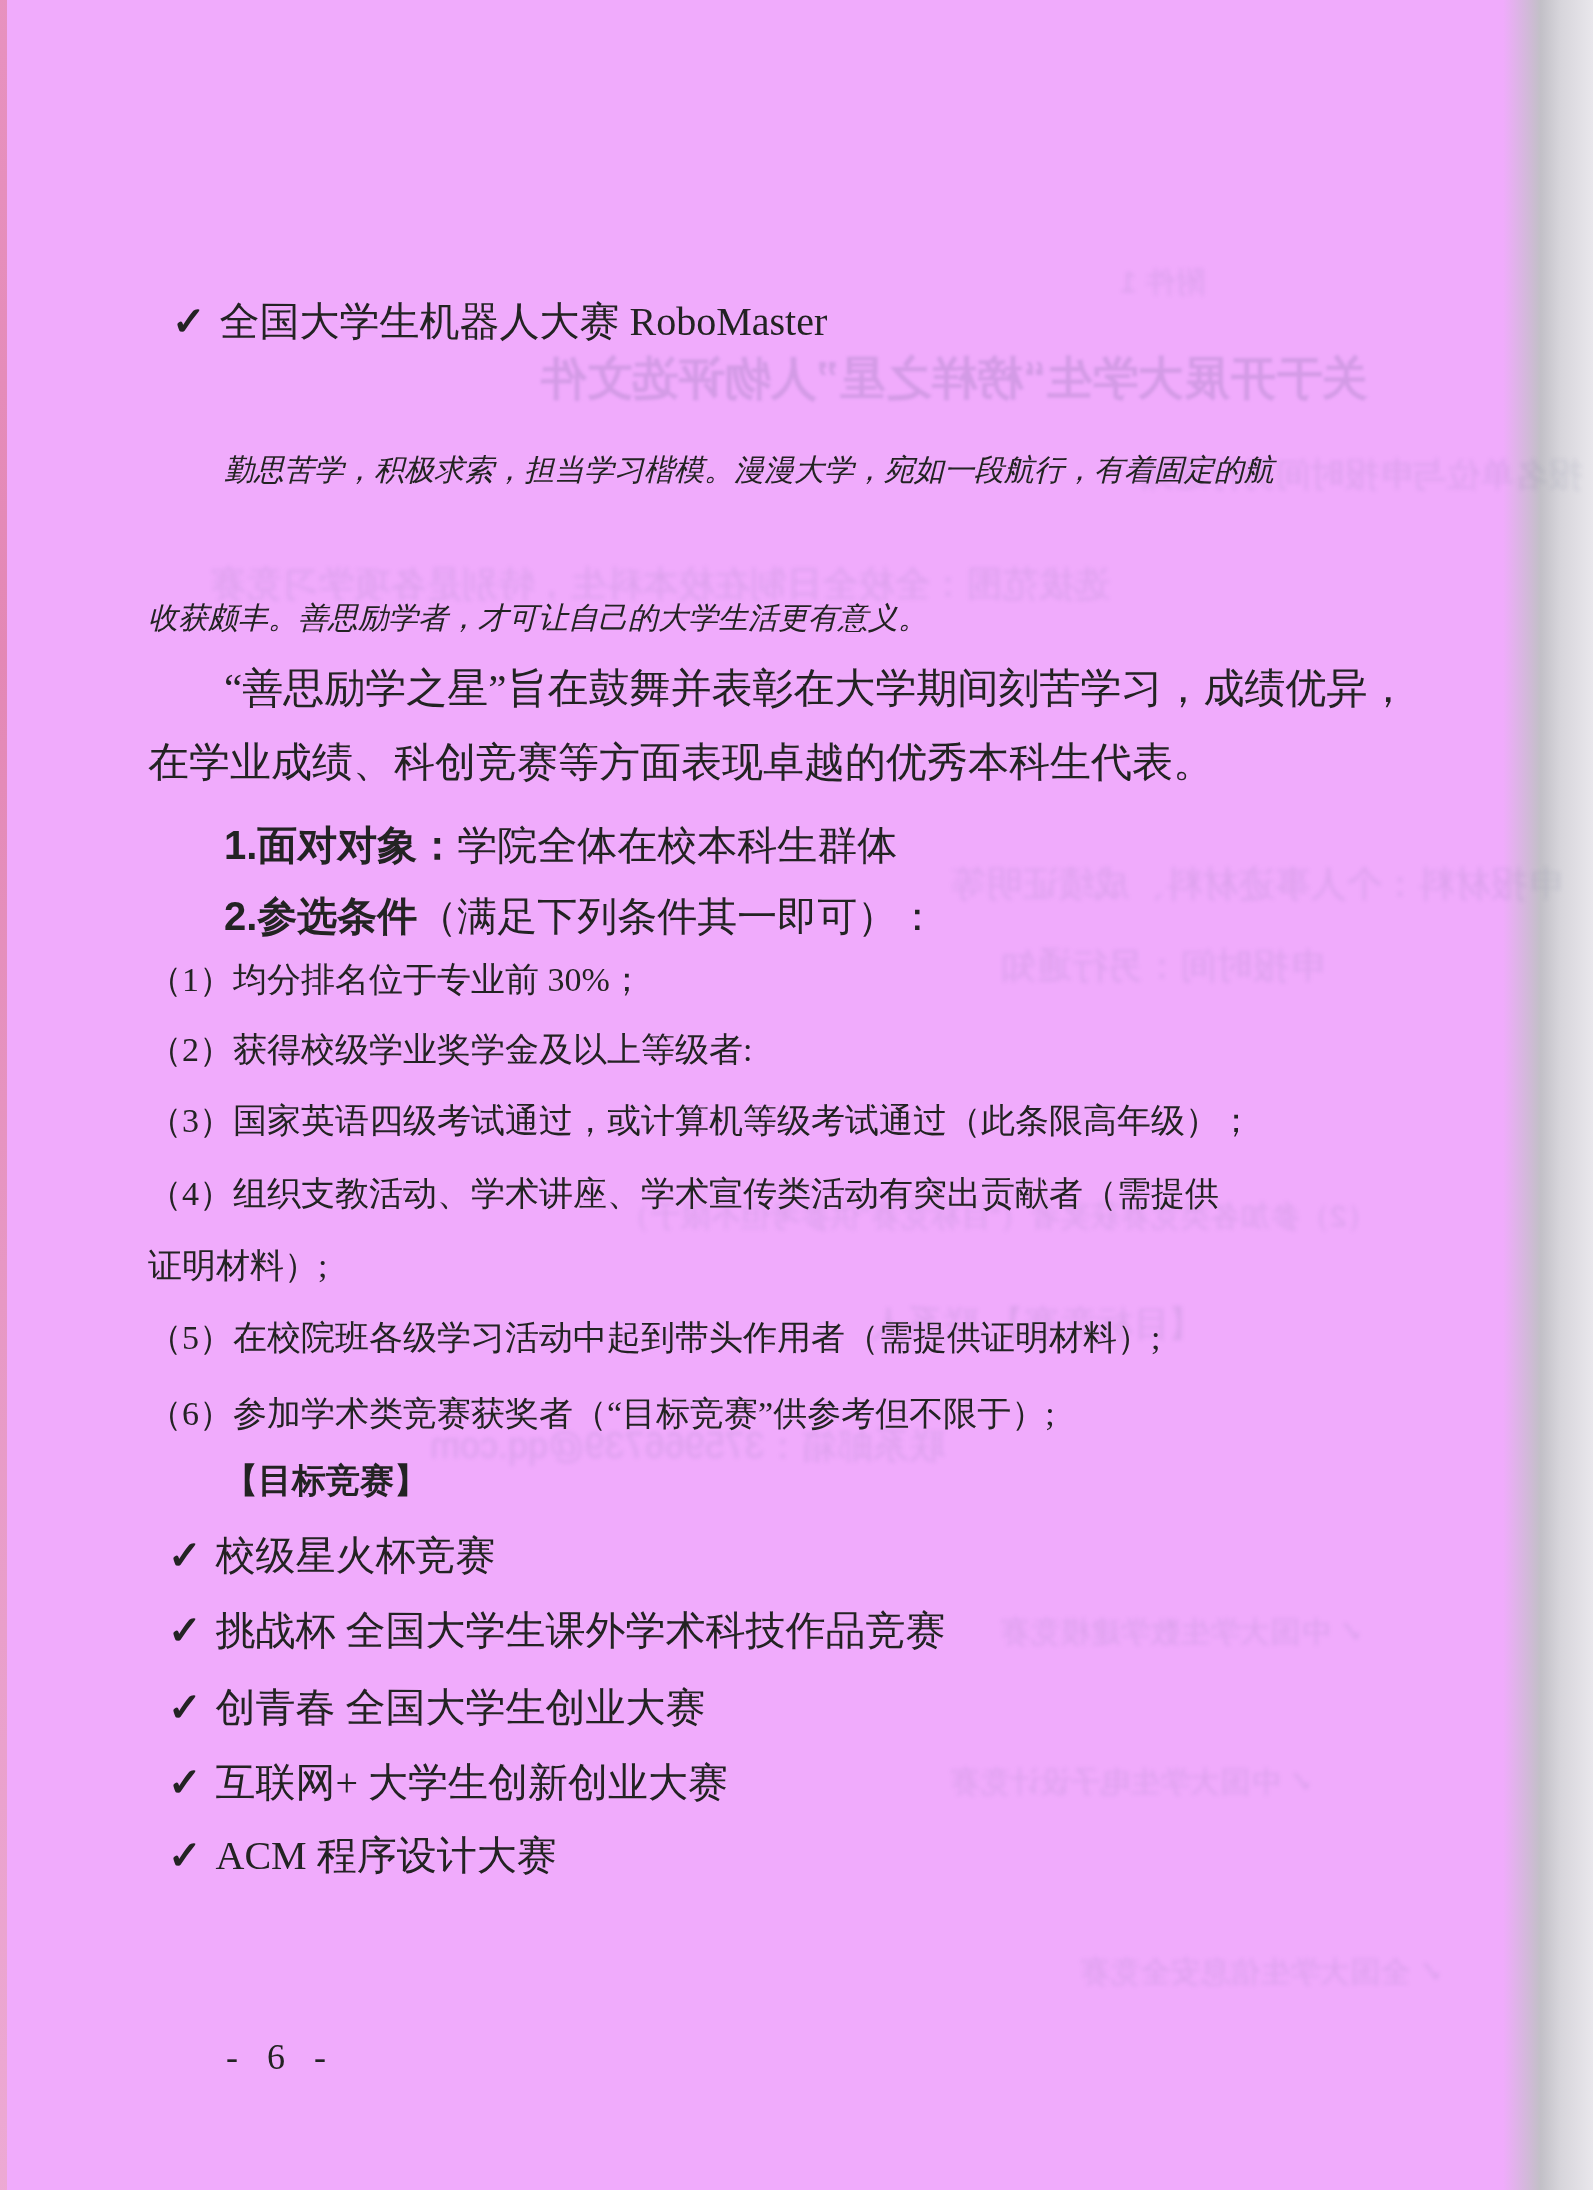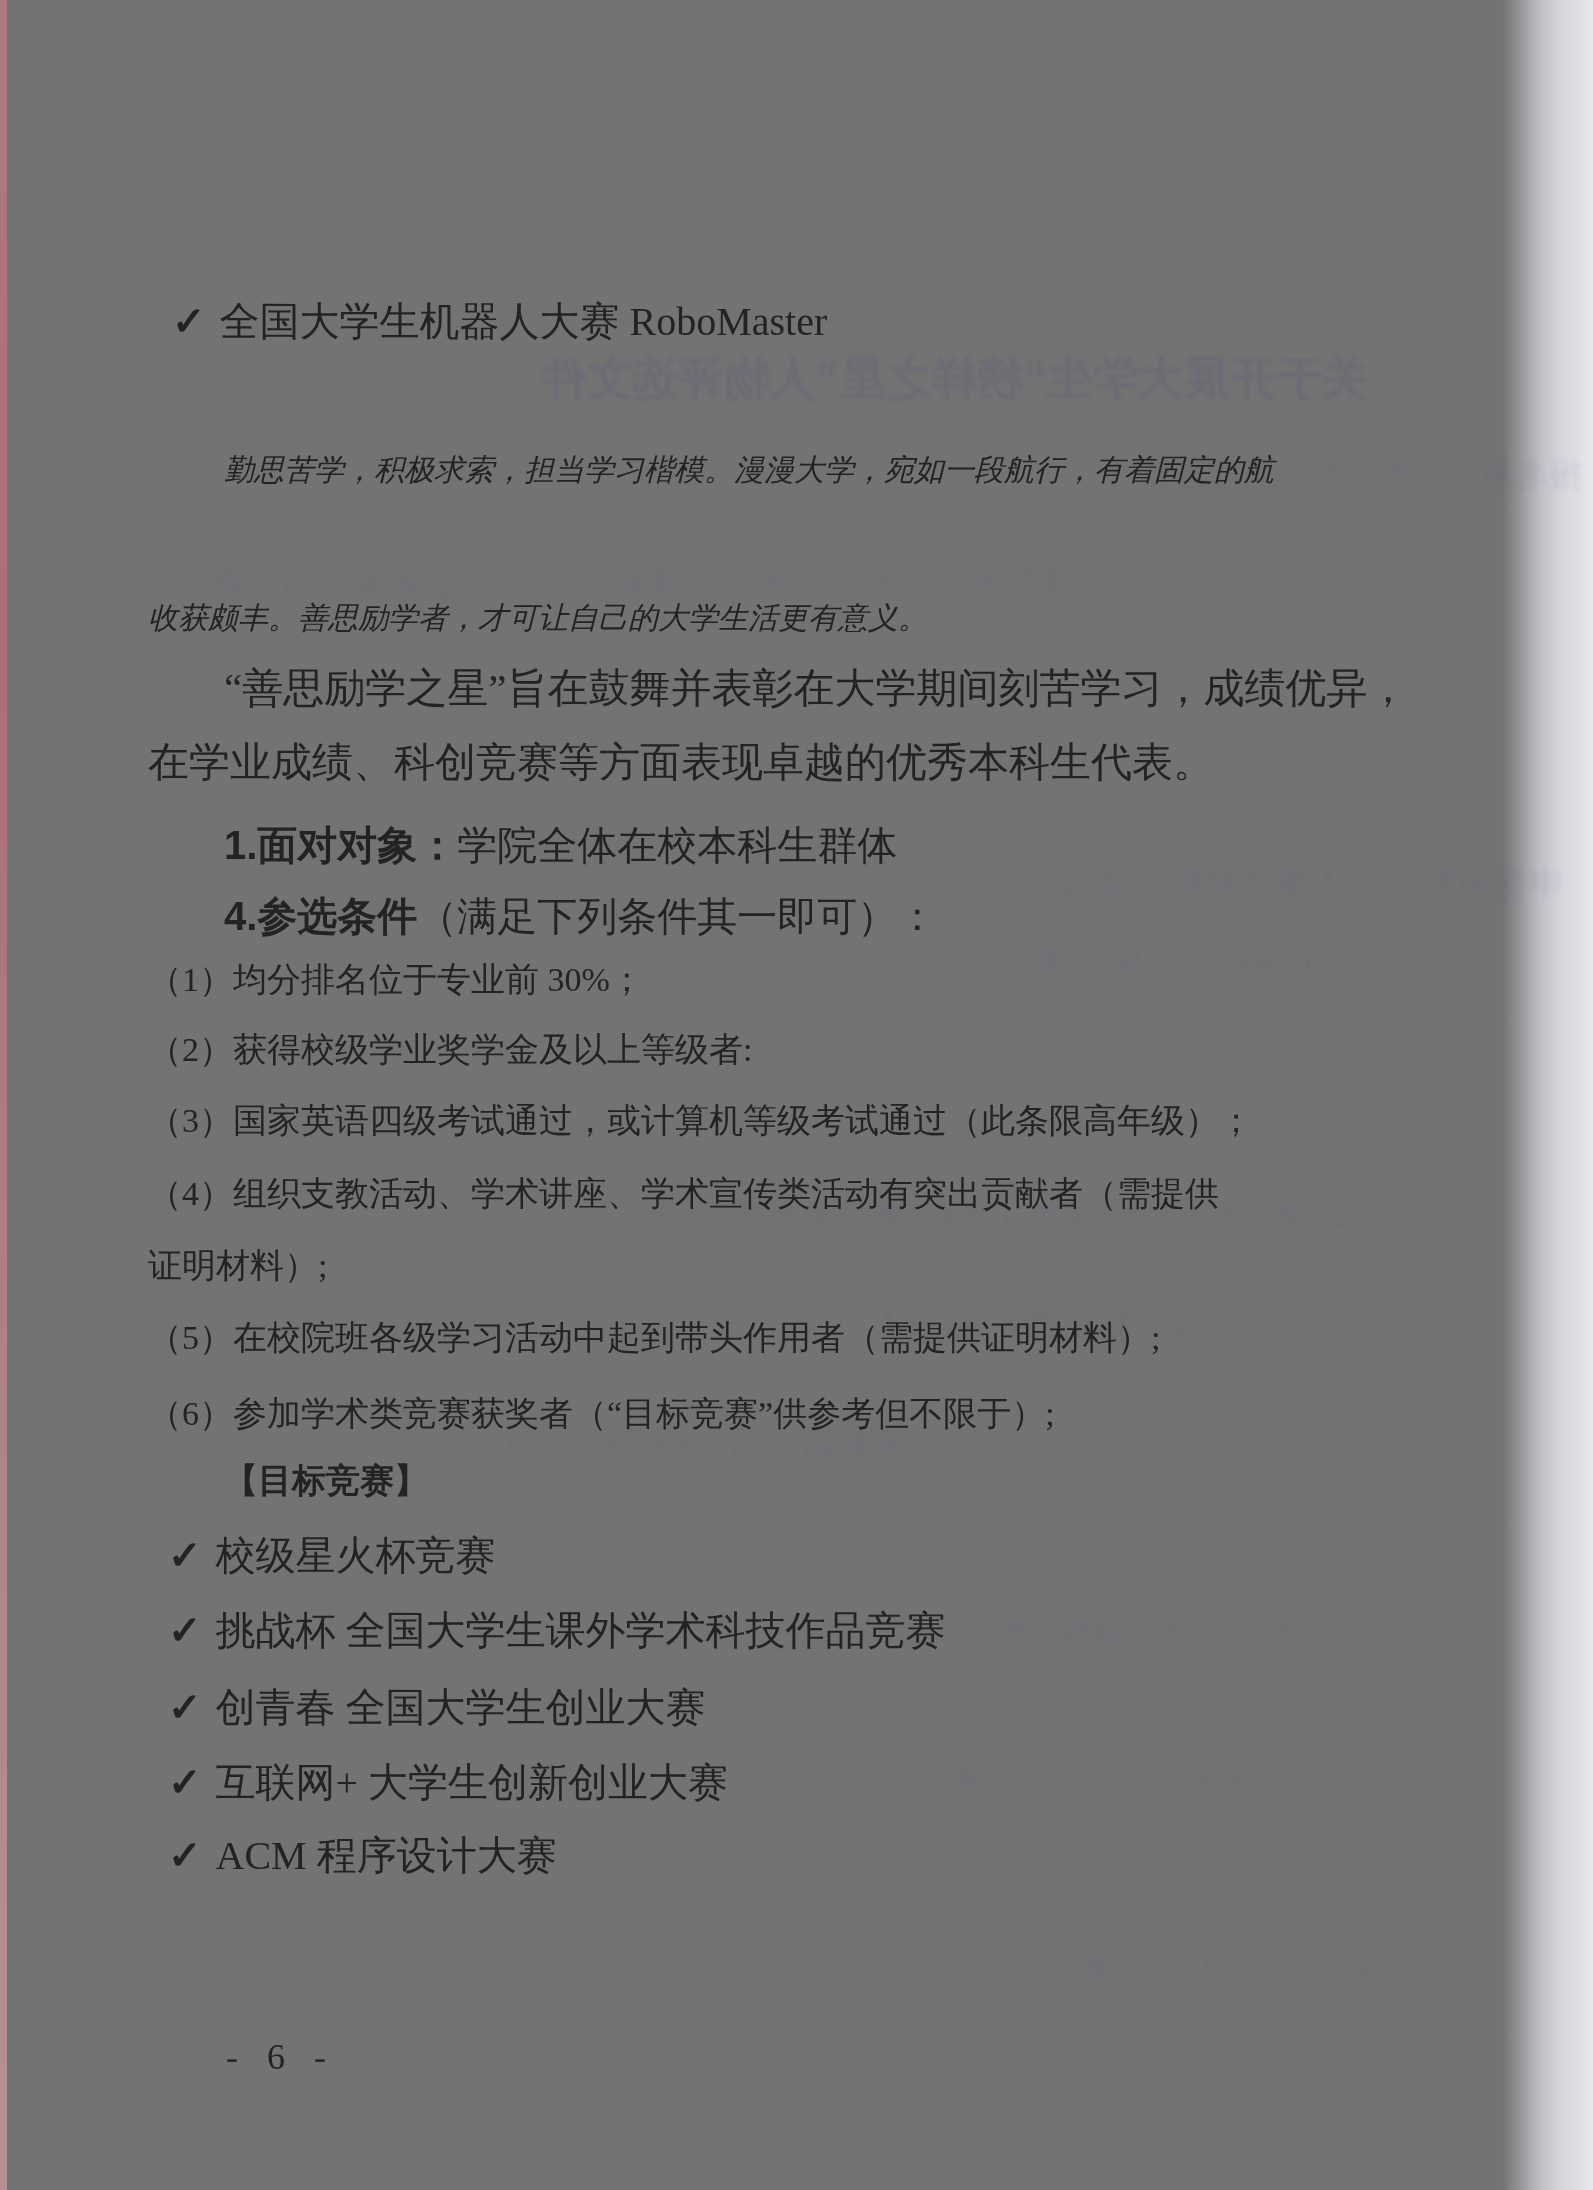--- a/index.html
+++ b/index.html
@@ -1,19 +1,19 @@
 <!DOCTYPE html>
 <html><head>
 <meta charset="utf-8">
 <style>
   html,body{margin:0;padding:0;background:#e9e7ec;}
   .page{
     position:relative;
     width:1593px;height:2190px;
-    background:#737373;
+    background:#f0abfc;
     overflow:hidden;
     font-family:"Liberation Serif","DejaVu Serif",serif;
     color:#232323;
   }
   
   .edge-left{
     position:absolute;left:0;top:0;width:7px;height:100%;
     background:linear-gradient(180deg,#e07d8d 0%,#d96b7b 30%,#e18e9b 65%,#eaa8b2 100%);
     opacity:.55;
   }
@@ -69,21 +69,21 @@
   <div class="ln serif ital fs38" style="left:224px;top:452px">勤思苦学，积极求索，担当学习楷模。漫漫大学，宛如一段航行，有着固定的航</div>
   <div class="ln serif ital fs38" style="left:148px;top:600px">收获颇丰。善思励学者，才可让自己的大学生活更有意义。</div>
 
   <div class="ln serif fs41" style="left:224px;top:664px">“善思励学之星”旨在鼓舞并表彰在大学期间刻苦学习，成绩优异，</div>
   <div class="ln serif fs41" style="left:148px;top:738px">在学业成绩、科创竞赛等方面表现卓越的优秀本科生代表。</div>
 
   <div class="ln fs40" style="left:224px;top:822px">
     <span class="hei">1.面对对象：</span><span class="serif">学院全体在校本科生群体</span>
   </div>
   <div class="ln fs40" style="left:224px;top:893px">
-    <span class="hei">4.参选条件</span><span class="serif">（满足下列条件其一即可）：</span>
+    <span class="hei">2.参选条件</span><span class="serif">（满足下列条件其一即可）：</span>
   </div>
 
   <div class="ln serif fs42" style="left:148px;top:960px">（1）均分排名位于专业前 30%；</div>
   <div class="ln serif fs42" style="left:148px;top:1030px">（2）获得校级学业奖学金及以上等级者:</div>
   <div class="ln serif fs42" style="left:148px;top:1101px">（3）国家英语四级考试通过，或计算机等级考试通过（此条限高年级）；</div>
   <div class="ln serif fs42" style="left:148px;top:1174px">（4）组织支教活动、学术讲座、学术宣传类活动有突出贡献者（需提供</div>
   <div class="ln serif fs42" style="left:148px;top:1246px">证明材料）;</div>
   <div class="ln serif fs42" style="left:148px;top:1318px">（5）在校院班各级学习活动中起到带头作用者（需提供证明材料）;</div>
   <div class="ln serif fs42" style="left:148px;top:1394px">（6）参加学术类竞赛获奖者（“目标竞赛”供参考但不限于）;</div>
 

